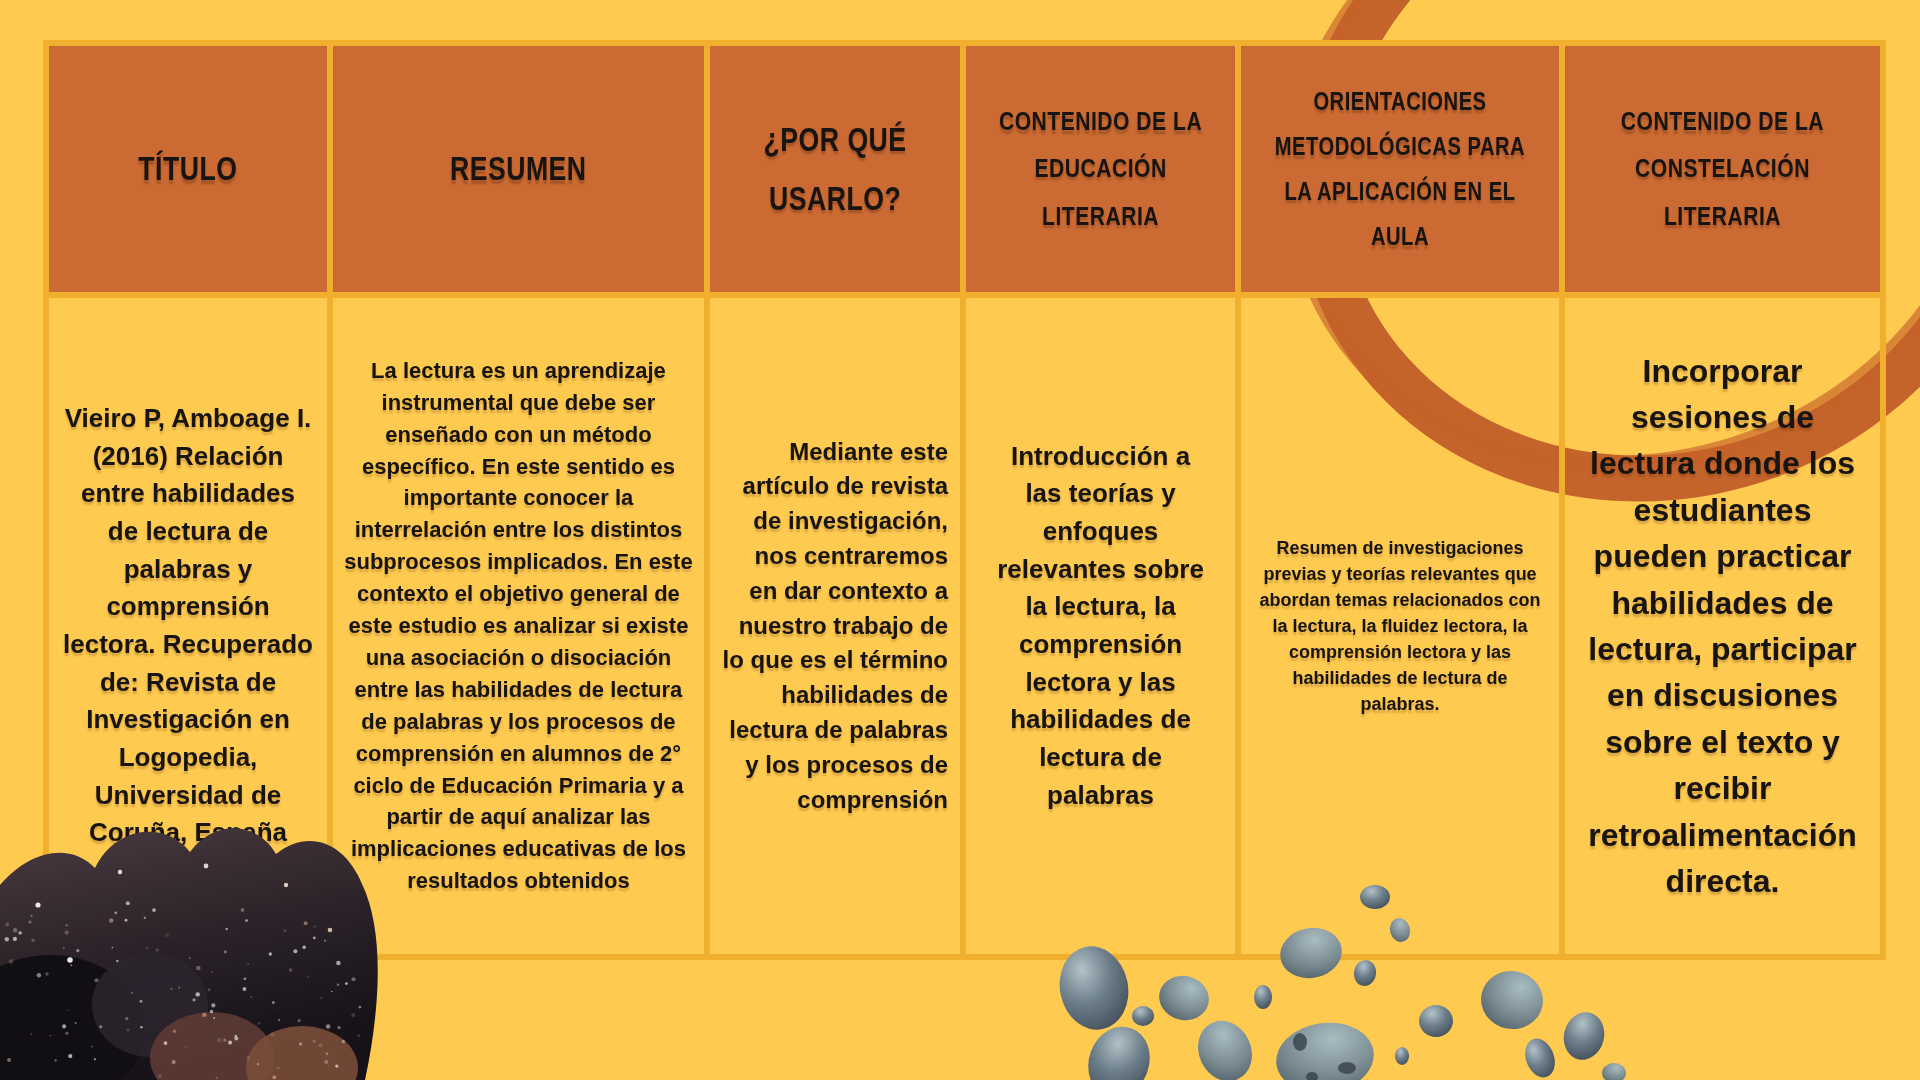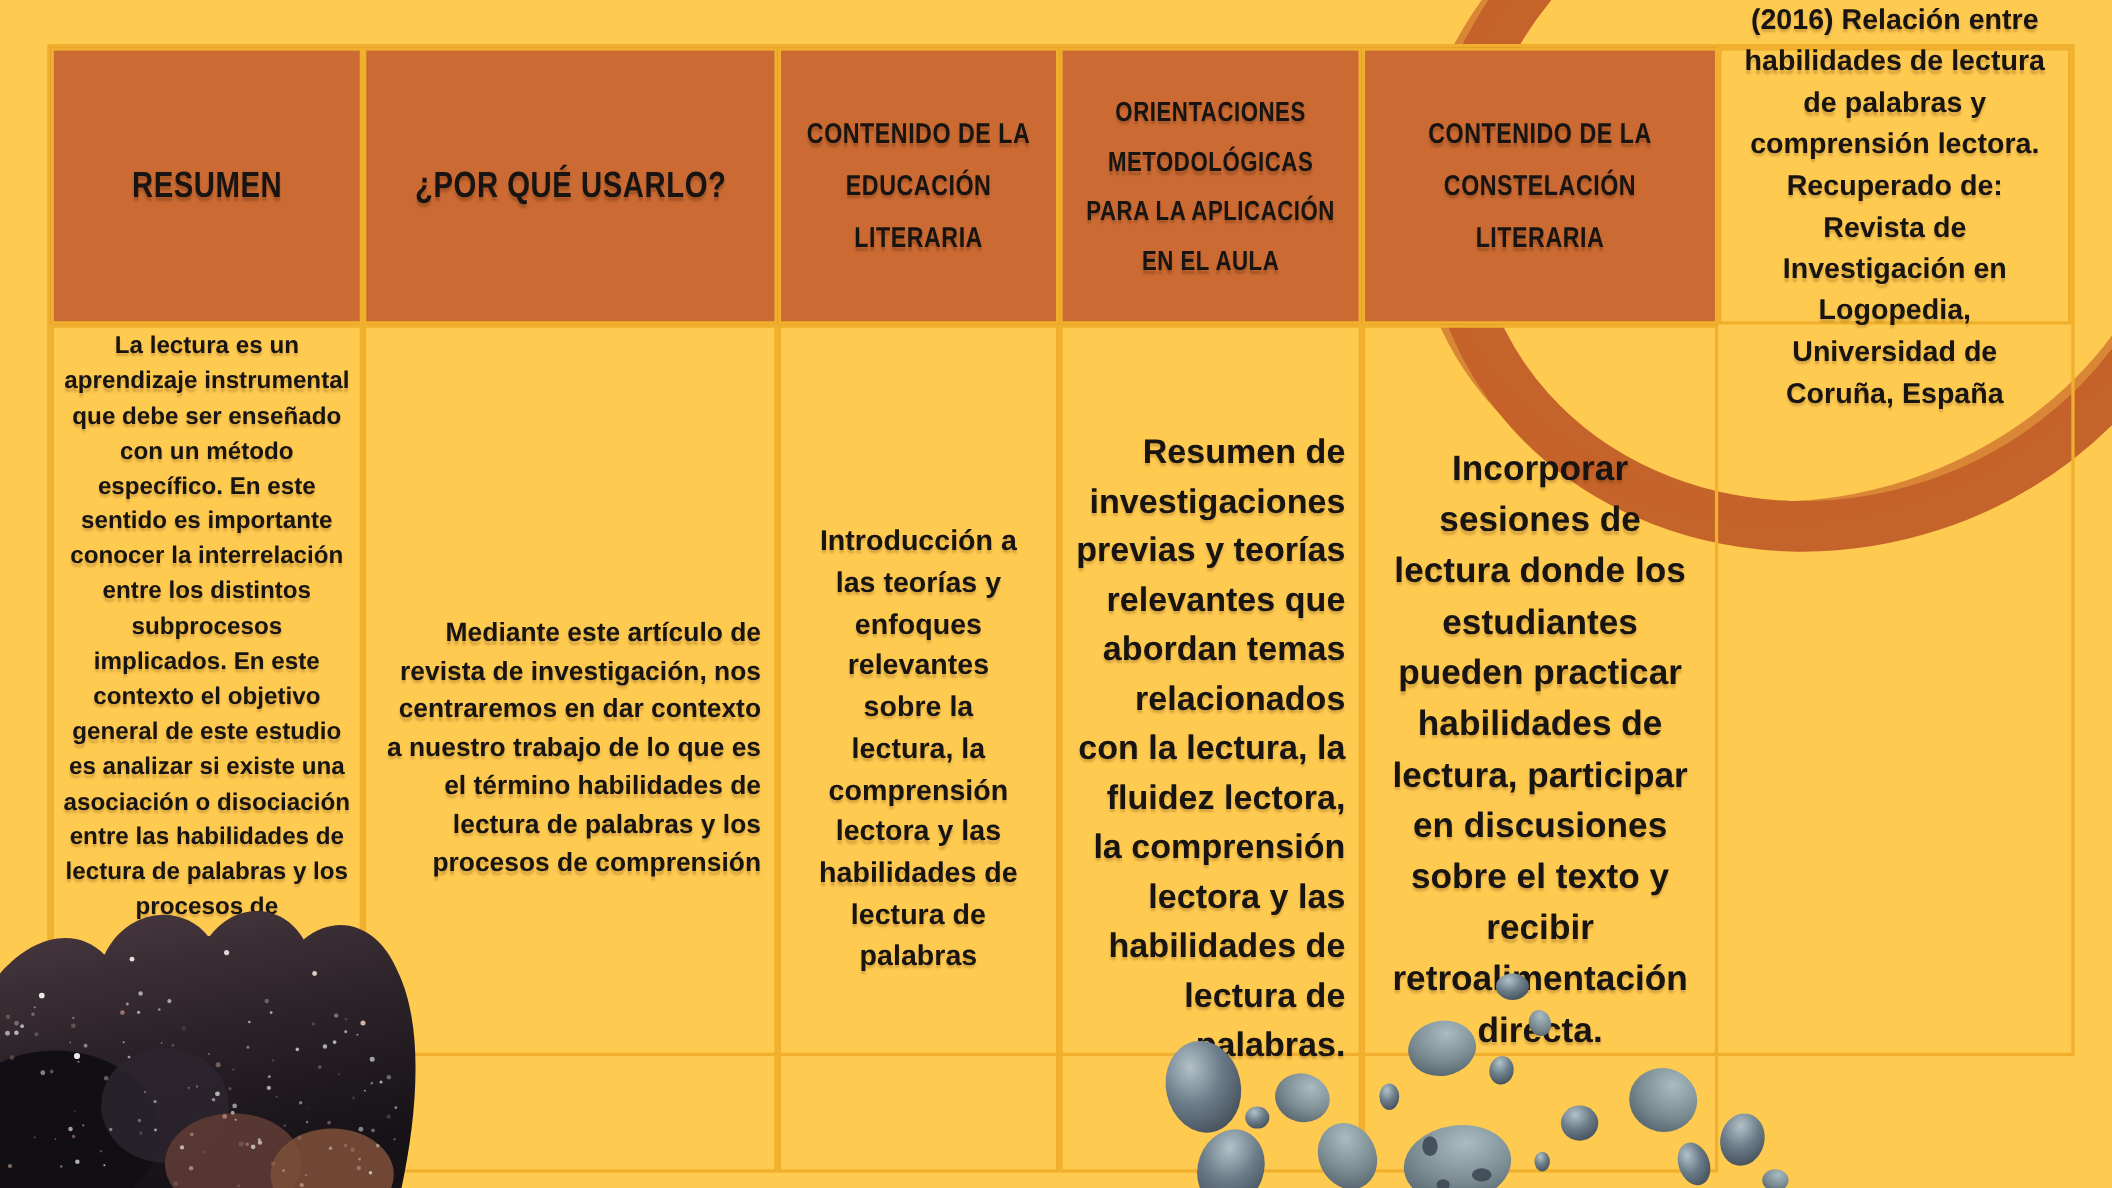--- a/index.html
+++ b/index.html
@@ -42,36 +42,39 @@
   .h-md .ht{font-size:23px;}
   .h-sm .ht{font-size:22px;}
   .bt{
     font-weight:700;line-height:1.45;
     text-shadow:0 3px 2px rgba(70,30,0,0.22);
   }
   .b1 .bt{font-size:26px;padding:0 14px;}
   .b2 .bt{font-size:22px;padding:0 8px;text-align:center;}
   .b3 .bt{font-size:24px;padding:0 12px;text-align:right;}
   .b4 .bt{font-size:26px;padding:0 30px;}
-  .b5 .bt{font-size:31px;padding:0 12px;text-align:right;}
+  .b5 .bt{font-size:18px;padding:0 12px;}
   .b6 .bt{font-size:32px;padding:0 12px;}
 </style>
 </head>
 <body>
 
 <div class="stage">
 
   <svg class="deco ring" viewBox="0 0 1920 1080" aria-hidden="true">
     <g transform="rotate(-18 1660 165)" style="fill:none;stroke:var(--ring)">
       <ellipse cx="1660" cy="165" rx="345" ry="310" stroke-width="46"></ellipse>
       <ellipse cx="1646" cy="152" rx="352" ry="304" stroke-width="20" opacity="0.65"></ellipse>
     </g>
   </svg>
 
   <div class="grid-table">
+    <div class="cell head h-lg">
+      <span class="ht">TÍTULO</span>
+    </div>
     <div class="cell head h-lg">
       <span class="ht">RESUMEN</span>
     </div>
     <div class="cell head h-lg">
       <span class="ht">¿POR QUÉ USARLO?</span>
     </div>
     <div class="cell head h-md">
       <span class="ht">CONTENIDO DE LA EDUCACIÓN LITERARIA</span>
     </div>
     <div class="cell head h-sm">

